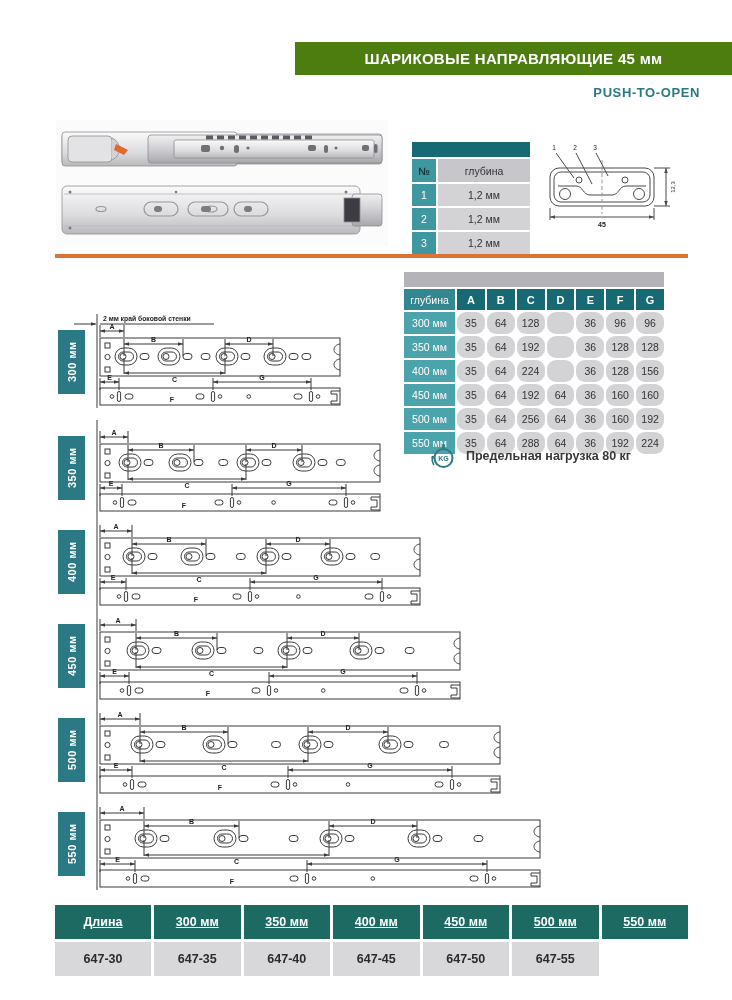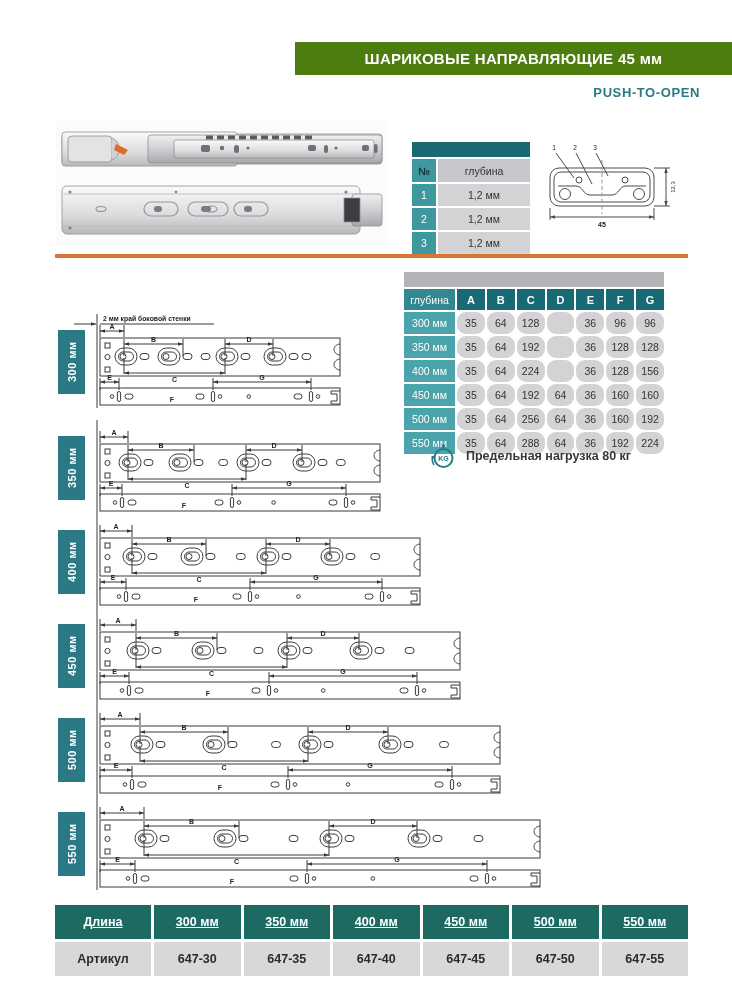--- a/index.html
+++ b/index.html
@@ -722,21 +722,20 @@
     </div>
 
   <div class="articles" id="articles">
       <div class="a-head cellc">Длина</div>
       <div class="a-head cellc">300 мм</div>
       <div class="a-head cellc">350 мм</div>
       <div class="a-head cellc">400 мм</div>
       <div class="a-head cellc">450 мм</div>
       <div class="a-head cellc">500 мм</div>
       <div class="a-head cellc">550 мм</div>
-      <div class="a-val cellc">Артикул</div>
       <div class="a-val cellc">647-30</div>
       <div class="a-val cellc">647-35</div>
       <div class="a-val cellc">647-40</div>
       <div class="a-val cellc">647-45</div>
       <div class="a-val cellc">647-50</div>
       <div class="a-val cellc">647-55</div>
     </div>
 
 </div>
 

